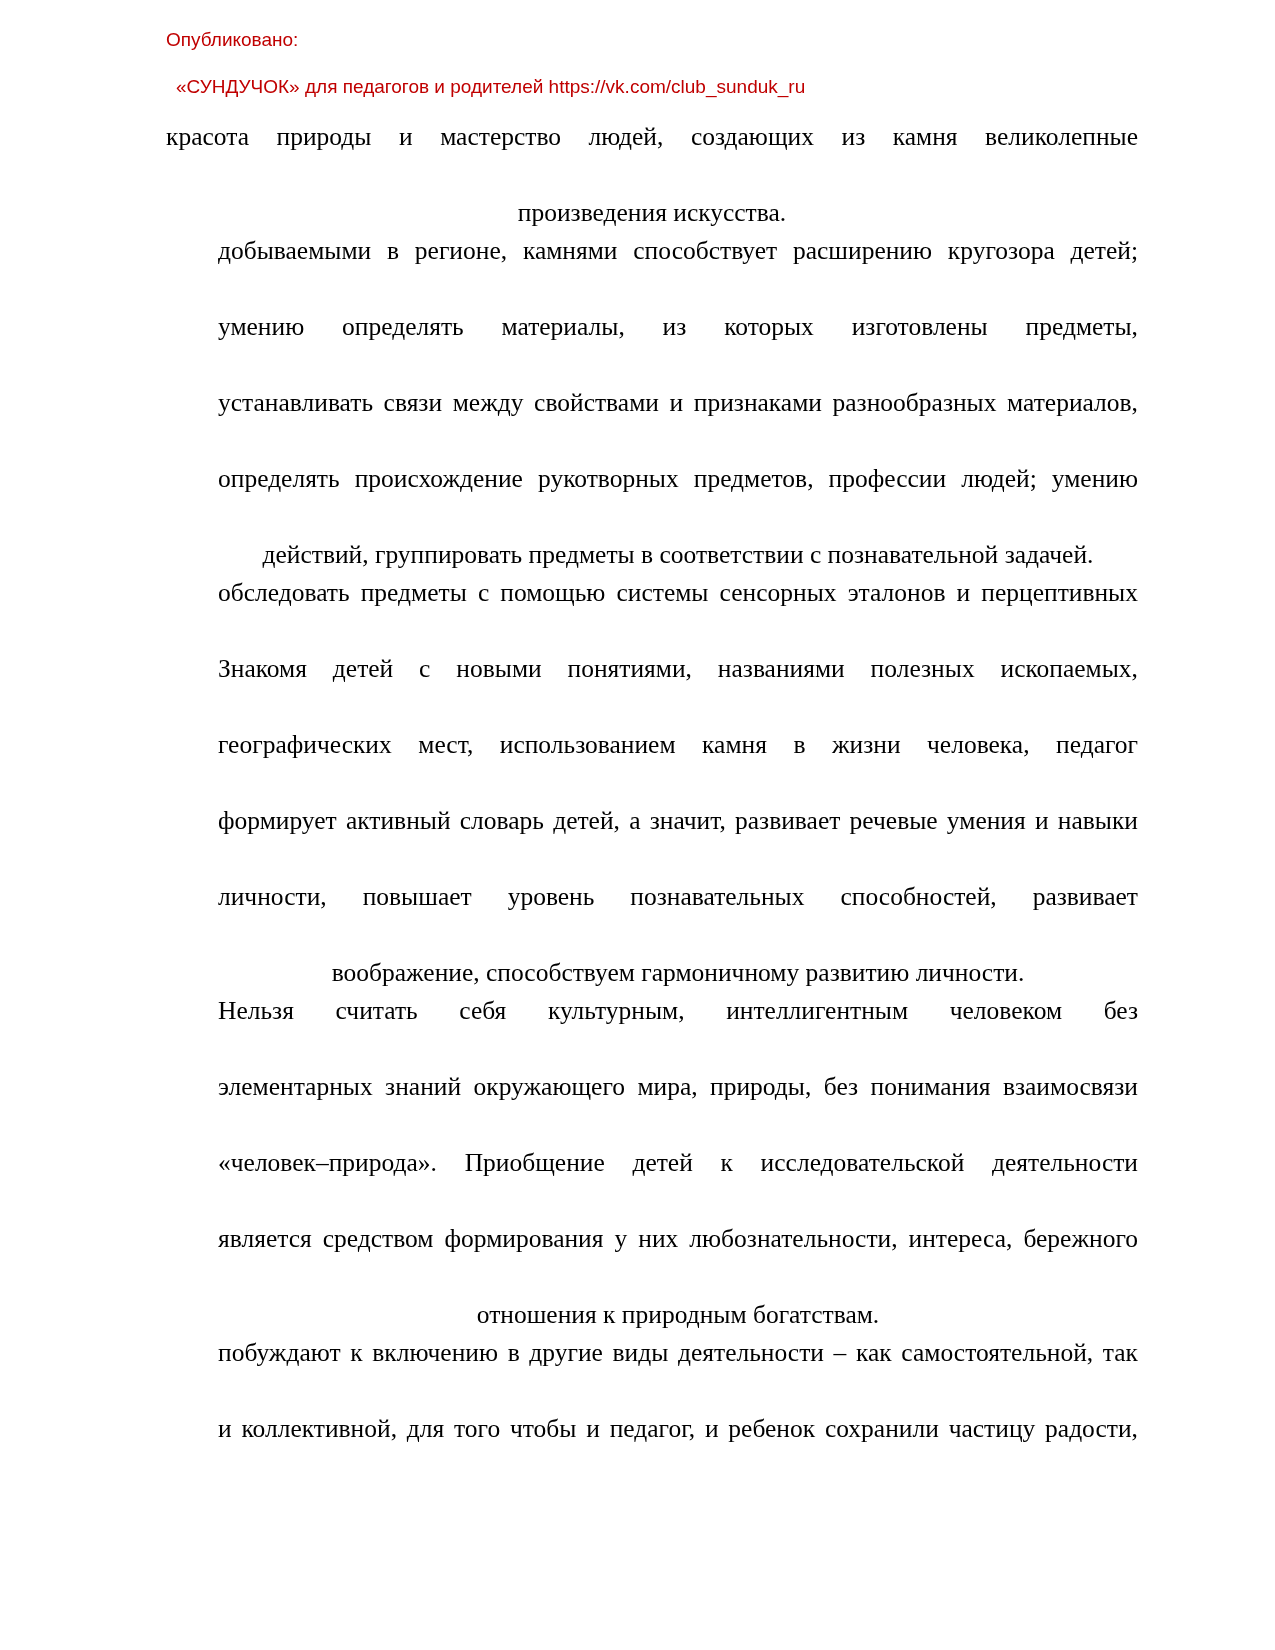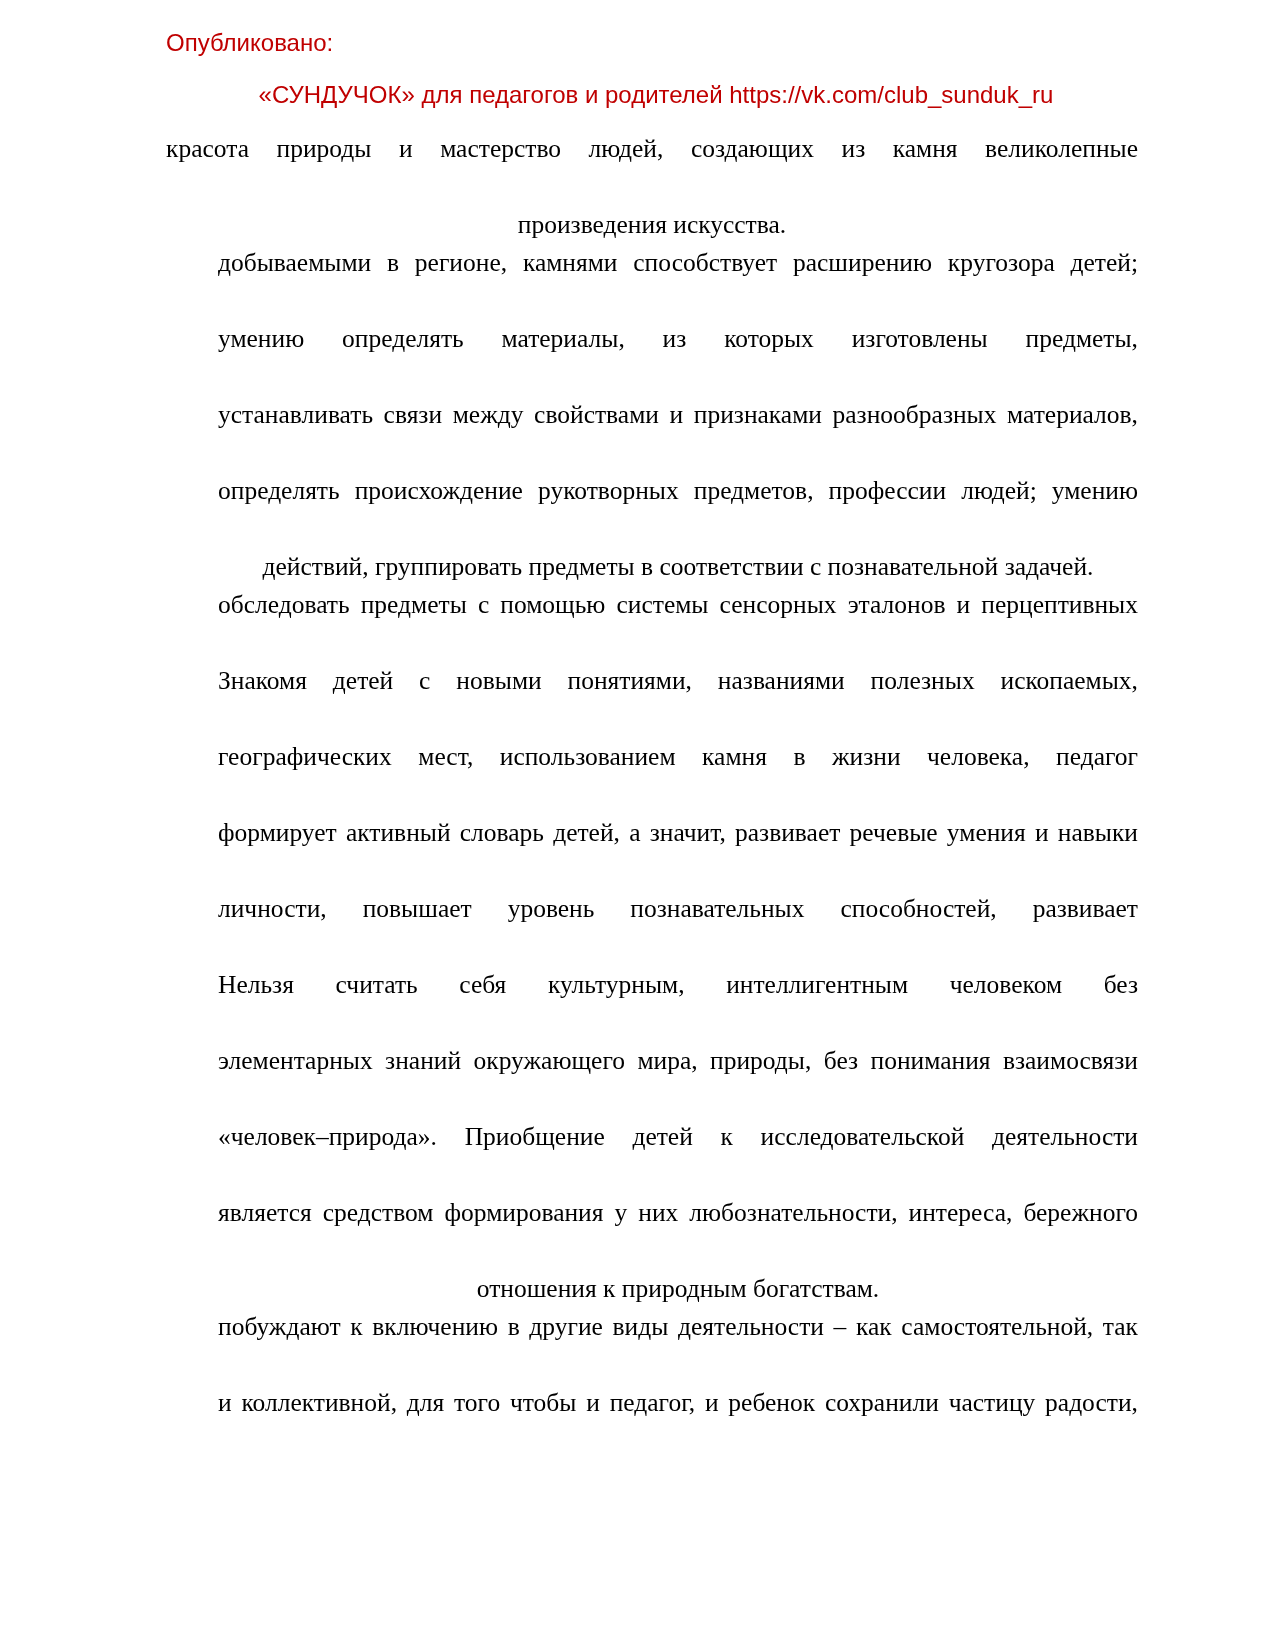--- a/index.html
+++ b/index.html
@@ -24,44 +24,44 @@
   }
 
   
   .header {
     position: absolute;
     left: 166px;
     top: 30px;
     width: 980px;
     font-family: "Liberation Sans", "DejaVu Sans", sans-serif;
     color: #c00000;
-    font-size: 24px;
+    font-size: 19px;
     line-height: 1.05;
   }
   .header-line-1 { margin: 0 0 27px 0; }
-  .header-line-2 { margin: 10px; white-space: nowrap; text-align: center; }
+  .header-line-2 { margin: 10px; white-space: nowrap; }
 
   
   .doc-body {
     position: absolute;
     left: 166px;
     top: 118px;
     width: 972px;
     font-size: 25.5px;
     line-height: 38px;
     text-align: justify;
     text-justify: inter-word;
   }
 
   .para {
     margin: 0;
     text-align: justify;
     text-indent: 52px;
   }
-  .para.no-indent { text-indent: 0; margin-top: 12px; }
+  .para.no-indent { text-indent: 0; }
 
   
   .ln {
     display: block;
     text-align: justify;
     white-space: pre-wrap;
   }
   .ln::after {
     content: "";
     display: inline-block;
@@ -100,20 +100,21 @@
       <span class="ln">определять происхождение рукотворных предметов, профессии людей; умению</span>
       <span class="ln last">действий, группировать предметы в соответствии с познавательной задачей.</span>
       <span class="ln">обследовать предметы с помощью системы сенсорных эталонов и перцептивных</span>
     </div>
 
     <div class="para">
       <span class="ln indent">Знакомя детей с новыми понятиями, названиями полезных ископаемых,</span>
       <span class="ln">географических мест, использованием камня в жизни человека, педагог</span>
       <span class="ln">формирует активный словарь детей, а значит, развивает речевые умения и навыки</span>
       <span class="ln">личности, повышает уровень познавательных способностей, развивает</span>
+      <span class="ln last">воображение, способствуем гармоничному развитию личности.</span>
     </div>
 
     <div class="para">
       <span class="ln indent">Нельзя считать себя культурным, интеллигентным человеком без</span>
       <span class="ln">элементарных знаний окружающего мира, природы, без понимания взаимосвязи</span>
       <span class="ln">«человек–природа». Приобщение детей к исследовательской деятельности</span>
       <span class="ln">является средством формирования у них любознательности, интереса, бережного</span>
       <span class="ln last">отношения к природным богатствам.</span>
     </div>
 

